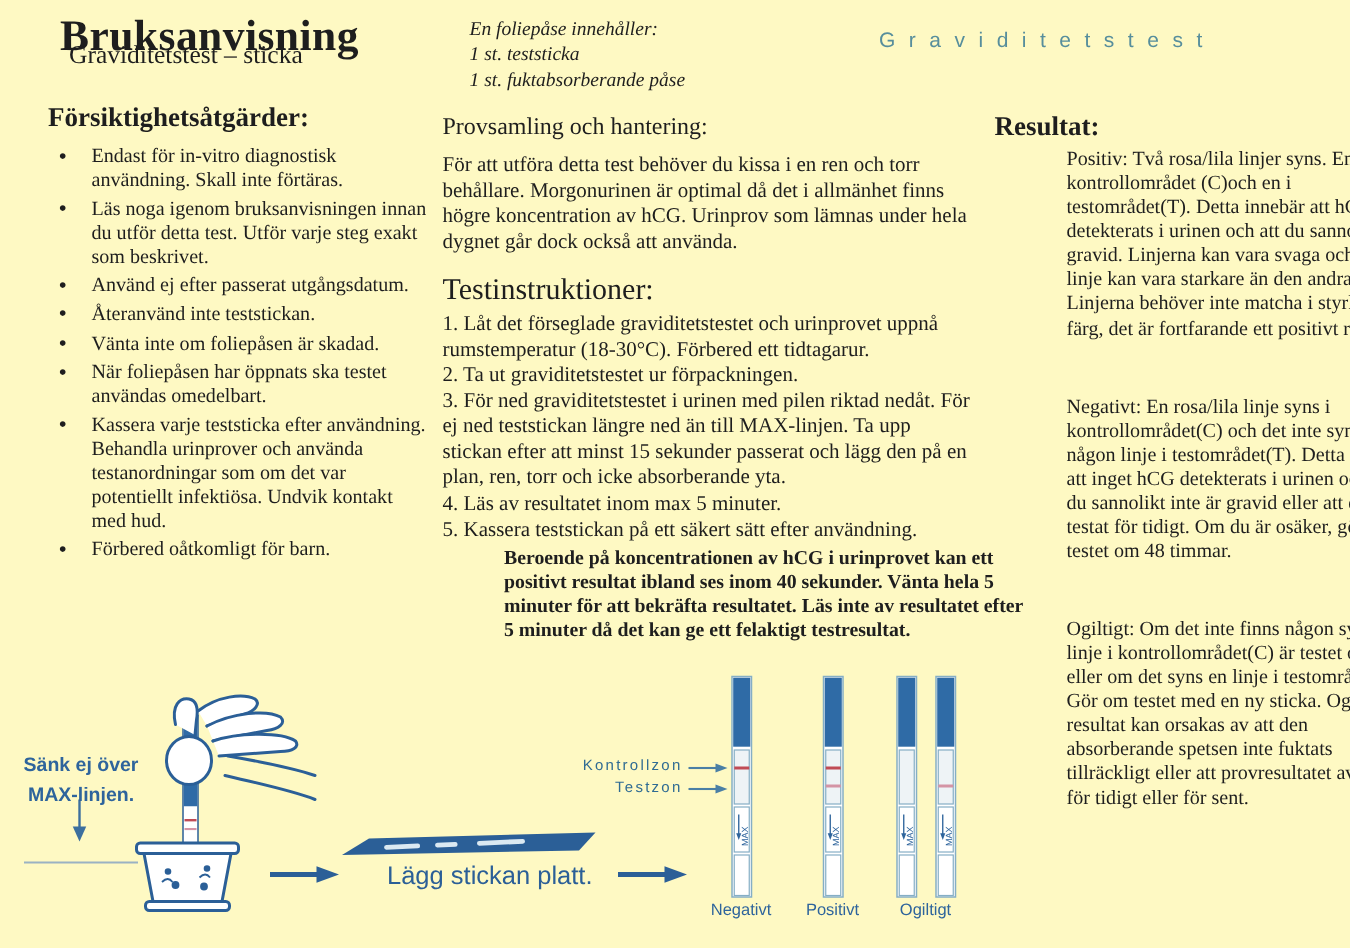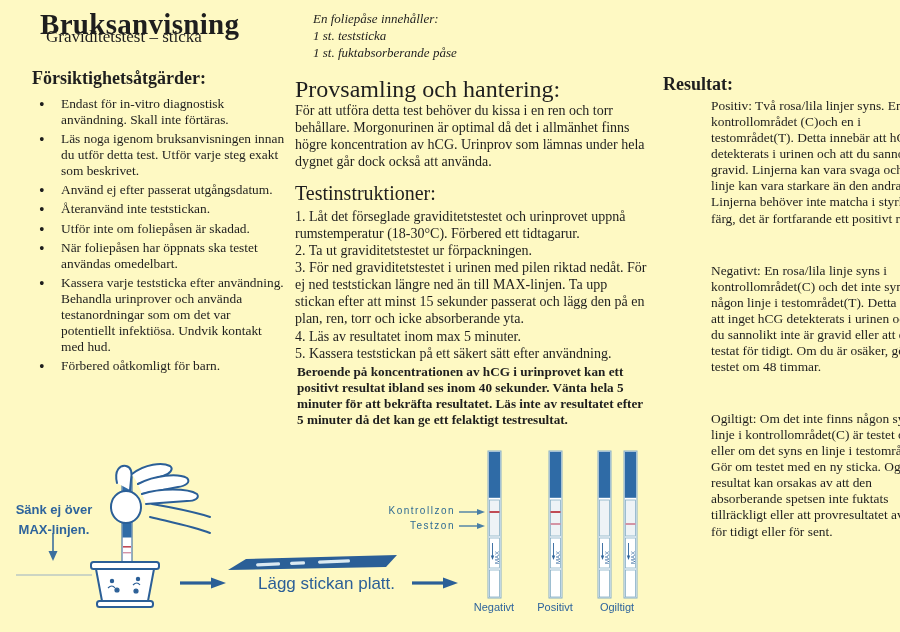--- a/index.html
+++ b/index.html
@@ -9,21 +9,21 @@
   .doc-title{font-size:29px;font-weight:bold;letter-spacing:.3px;}
   .doc-subtitle{font-size:17px;}
   .sec-h{font-weight:bold;}
   .left-h{font-size:18px;}
   .mid-h{font-size:19px;}
   .body-t{font-size:14px;line-height:1.22;}
   ul.bullets{margin:0;padding:0;list-style:none;width:254px;}
   ul.bullets li{position:relative;padding-left:29px;margin-bottom:3px;font-size:13.4px;line-height:1.2;}
   ul.bullets li::before{content:"•";position:absolute;left:7px;top:-1px;font-size:16px;}
   .italic-block{font-style:italic;font-size:13px;line-height:1.32;}
-  .warning{font-weight:bold;font-size:13.2px;line-height:1.2;}
+  .warning{font-weight:bold;font-size:13.2px;line-height:1.2;margin-left:39px;}
   .brand{font-family:"Liberation Sans",sans-serif;font-size:14px;letter-spacing:9px;color:#578e9c;}
   .res-p{font-size:13.4px;line-height:1.2;margin-left:48px;}
   .dlabel{font-family:"Liberation Sans",sans-serif;color:#2b5f97;}
   .sank{font-size:13px;font-weight:bold;text-align:center;line-height:1.5;color:#2e649c;}
   .lagg{font-size:17px;}
   .zone{font-size:10px;letter-spacing:1.5px;color:#2f6b93;text-align:right;width:68px;}
   .stick-label{font-size:11px;text-align:center;width:60px;color:#2e649c;}
 </style>
 </head>
 <body>
@@ -31,45 +31,46 @@
 <div id="page">
 
   <div class="abs doc-title" style="left:40px;top:8px;">Bruksanvisning</div>
   <div class="abs doc-subtitle" style="left:46px;top:27px;">Graviditetstest – sticka</div>
   <div class="abs sec-h left-h" style="left:32px;top:68px;">Försiktighetsåtgärder:</div>
   <ul class="abs bullets" style="left:32px;top:96px;">
     <li>Endast för in-vitro diagnostisk användning. Skall inte förtäras.</li>
     <li>Läs noga igenom bruksanvisningen innan du utför detta test. Utför varje steg exakt som beskrivet.</li>
     <li>Använd ej efter passerat utgångsdatum.</li>
     <li>Återanvänd inte teststickan.</li>
-    <li>Utför inte om foliepåsen är skadad.</li>
+    <li>Vänta inte om foliepåsen är skadad.</li>
     <li>När foliepåsen har öppnats ska testet användas omedelbart.</li>
     <li>Kassera varje teststicka efter användning. Behandla urinprover och använda testanordningar som om det var potentiellt infektiösa. Undvik kontakt med hud.</li>
     <li>Förbered oåtkomligt för barn.</li>
   </ul>
 
   <div class="abs italic-block" style="left:313px;top:10px;">
     <div>En foliepåse innehåller:</div>
     <div>1 st. teststicka</div>
     <div>1 st. fuktabsorberande påse</div>
   </div>
 
-  <div class="abs sec-h mid-h" style="left:295px;top:76px;font-weight:normal;font-size:24px;">Provsamling och hantering:</div>
+  <div class="abs sec-h mid-h" style="left:295px;top:76px;font-weight:normal;font-size:16px;">Provsamling och hantering:</div>
   <div class="abs body-t" style="left:295px;top:102px;width:352px;">För att utföra detta test behöver du kissa i en ren och torr behållare.  Morgonurinen är optimal då det i allmänhet finns högre koncentration av hCG. Urinprov som lämnas under hela dygnet går dock också att använda.</div>
 
   <div class="abs mid-h" style="left:295px;top:182px;font-size:20px;">Testinstruktioner:</div>
   <div class="abs body-t" style="left:295px;top:208px;width:354px;">
     <div>1. Låt det förseglade graviditetstestet och urinprovet uppnå rumstemperatur (18-30°C). Förbered ett tidtagarur.</div>
     <div>2. Ta ut graviditetstestet ur förpackningen.</div>
     <div>3. För ned graviditetstestet i urinen med pilen riktad nedåt. För ej ned teststickan längre ned än till MAX-linjen. Ta upp stickan efter att minst 15 sekunder passerat och lägg den på en plan, ren, torr och icke absorberande yta.</div>
     <div>4. Läs av resultatet inom max 5 minuter.</div>
     <div>5. Kassera teststickan på ett säkert sätt efter användning.</div>
   </div>
   <div class="abs warning" style="left:297px;top:364px;width:348px;">Beroende på koncentrationen av hCG i urinprovet kan ett positivt resultat ibland ses inom 40 sekunder. Vänta hela 5 minuter för att bekräfta resultatet. Läs inte av resultatet efter 5 minuter då det kan ge ett felaktigt testresultat.</div>
 
+  <div class="abs brand" style="left:586px;top:18px;">Graviditetstest</div>
   <div class="abs sec-h" style="left:663px;top:74px;font-size:18px;">Resultat:</div>
   <div class="abs res-p" style="left:663px;top:98px;width:232px;">Positiv: Två rosa/lila linjer syns. En i kontrollområdet (C)och en i testområdet(T).  Detta innebär att hCG detekterats i urinen och att du sannolikt är gravid. Linjerna kan vara svaga och en linje kan vara starkare än den andra. Linjerna behöver inte matcha i styrka eller färg, det är fortfarande ett positivt resultat.</div>
   <div class="abs res-p" style="left:663px;top:263px;width:232px;">Negativt: En rosa/lila linje syns i kontrollområdet(C) och det inte syns någon linje i testområdet(T). Detta innebär att inget hCG detekterats i urinen och att du sannolikt inte är gravid eller att du har testat för tidigt. Om du är osäker, gör om testet om 48 timmar.</div>
   <div class="abs res-p" style="left:663px;top:411px;width:232px;">Ogiltigt: Om det inte finns någon synlig linje i kontrollområdet(C) är testet ogiltig, eller om det syns en linje i testområdet. Gör om testet med en ny sticka. Ogiltiga resultat kan orsakas av att den absorberande spetsen inte fuktats tillräckligt eller att provresultatet avlästs för tidigt eller för sent.</div>
 
   <svg class="abs" style="left:0;top:420px;" width="660" height="212" viewBox="0 0 660 212">
 
     <g stroke="#3c6f9e" fill="#3c6f9e">
       <line x1="53" y1="113" x2="53" y2="132" stroke-width="1.6"></line>
       <polygon points="48.5,131 57.5,131 53,141" stroke="none"></polygon>

